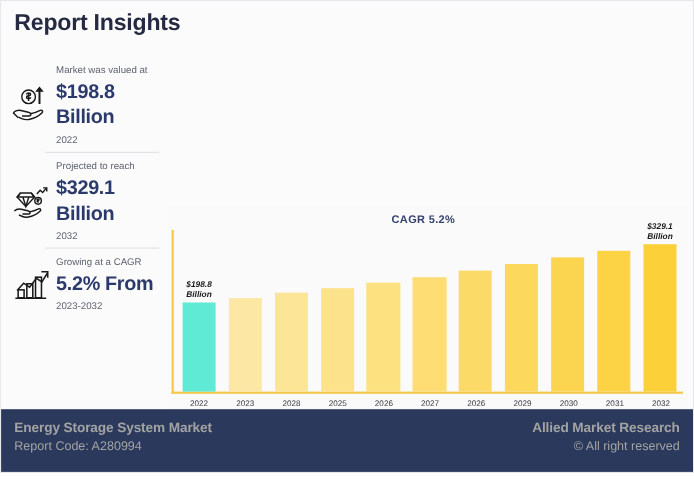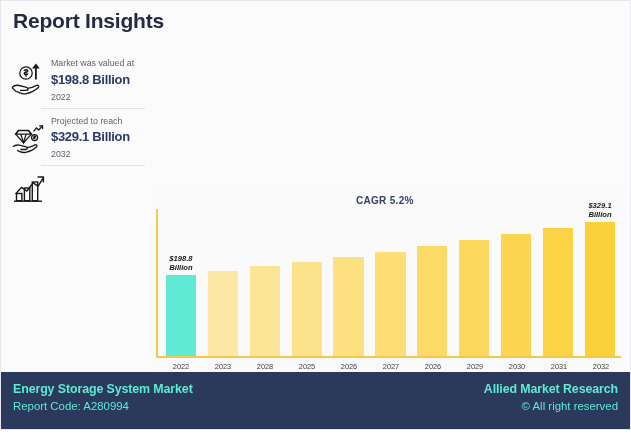--- a/index.html
+++ b/index.html
@@ -43,21 +43,21 @@
     display:flex;align-items:center;justify-content:center;
     color:#1c1c1c;
   }
   .stat-body{flex:1;padding-left:2px;}
   .stat-caption{
     font-size:8.8px;color:#5d6270;
     line-height:1.45;
     margin-bottom:2px;
   }
   .stat-value{
-    font-size:13px;font-weight:bold;
+    font-size:18px;font-weight:bold;
     color:#2b3a6b;line-height:1.30;
     letter-spacing:-0.3px;
   }
   .stat-sub{
     font-size:8.8px;color:#5d6270;
     margin-top:3px;
   }
   
   .chart-panel{
     position:absolute;
@@ -126,21 +126,21 @@
     font-size:7.4px;
     color:#3a3a45;
     line-height:15px;
   }
   
   .footer{
     position:absolute;
     left:0;right:0;bottom:0;
     height:57px;
     background:#2b3a5c;
-    color:#5eead4;
+    color:#a3a3a3;
     text-decoration:underline;
   }
   .footer-left{
     position:absolute;left:12px;top:10px;
   }
   .footer-right{
     position:absolute;right:12px;top:10px;text-align:right;
   }
   .footer-title{
     font-size:12.4px;font-weight:bold;letter-spacing:-0.1px;
@@ -205,20 +205,25 @@
       <div class="stat-icon">
         <svg width="38" height="32" viewBox="0 0 38 32" fill="none" stroke="#1a1a1a" stroke-width="1.4">
           <path d="M4 29.2h28"></path>
           <rect x="6.5" y="21.5" width="5.4" height="7.2"></rect>
           <rect x="14.4" y="16.0" width="5.4" height="12.7"></rect>
           <rect x="22.3" y="10.0" width="5.4" height="18.7"></rect>
           <path d="M5.5 22.0l6.0-6.6 5.4 3.6 6.2-8.0 5.0 3.2 5.0-8.0"></path>
           <path d="M27.6 5.0h5.8v5.6"></path>
         </svg>
       </div>
+      <div class="stat-body">
+        <div class="stat-caption">Growing at a CAGR</div>
+        <div class="stat-value">5.2% From</div>
+        <div class="stat-sub">2023-2032</div>
+      </div>
     </div>
 
   </div>
 
   <div class="chart-panel">
     <div class="chart-cagr">CAGR 5.2%</div>
     <div class="plot">
       <div class="y-axis"></div>
       <div class="x-axis"></div>
       <div class="bars" id="bars">

